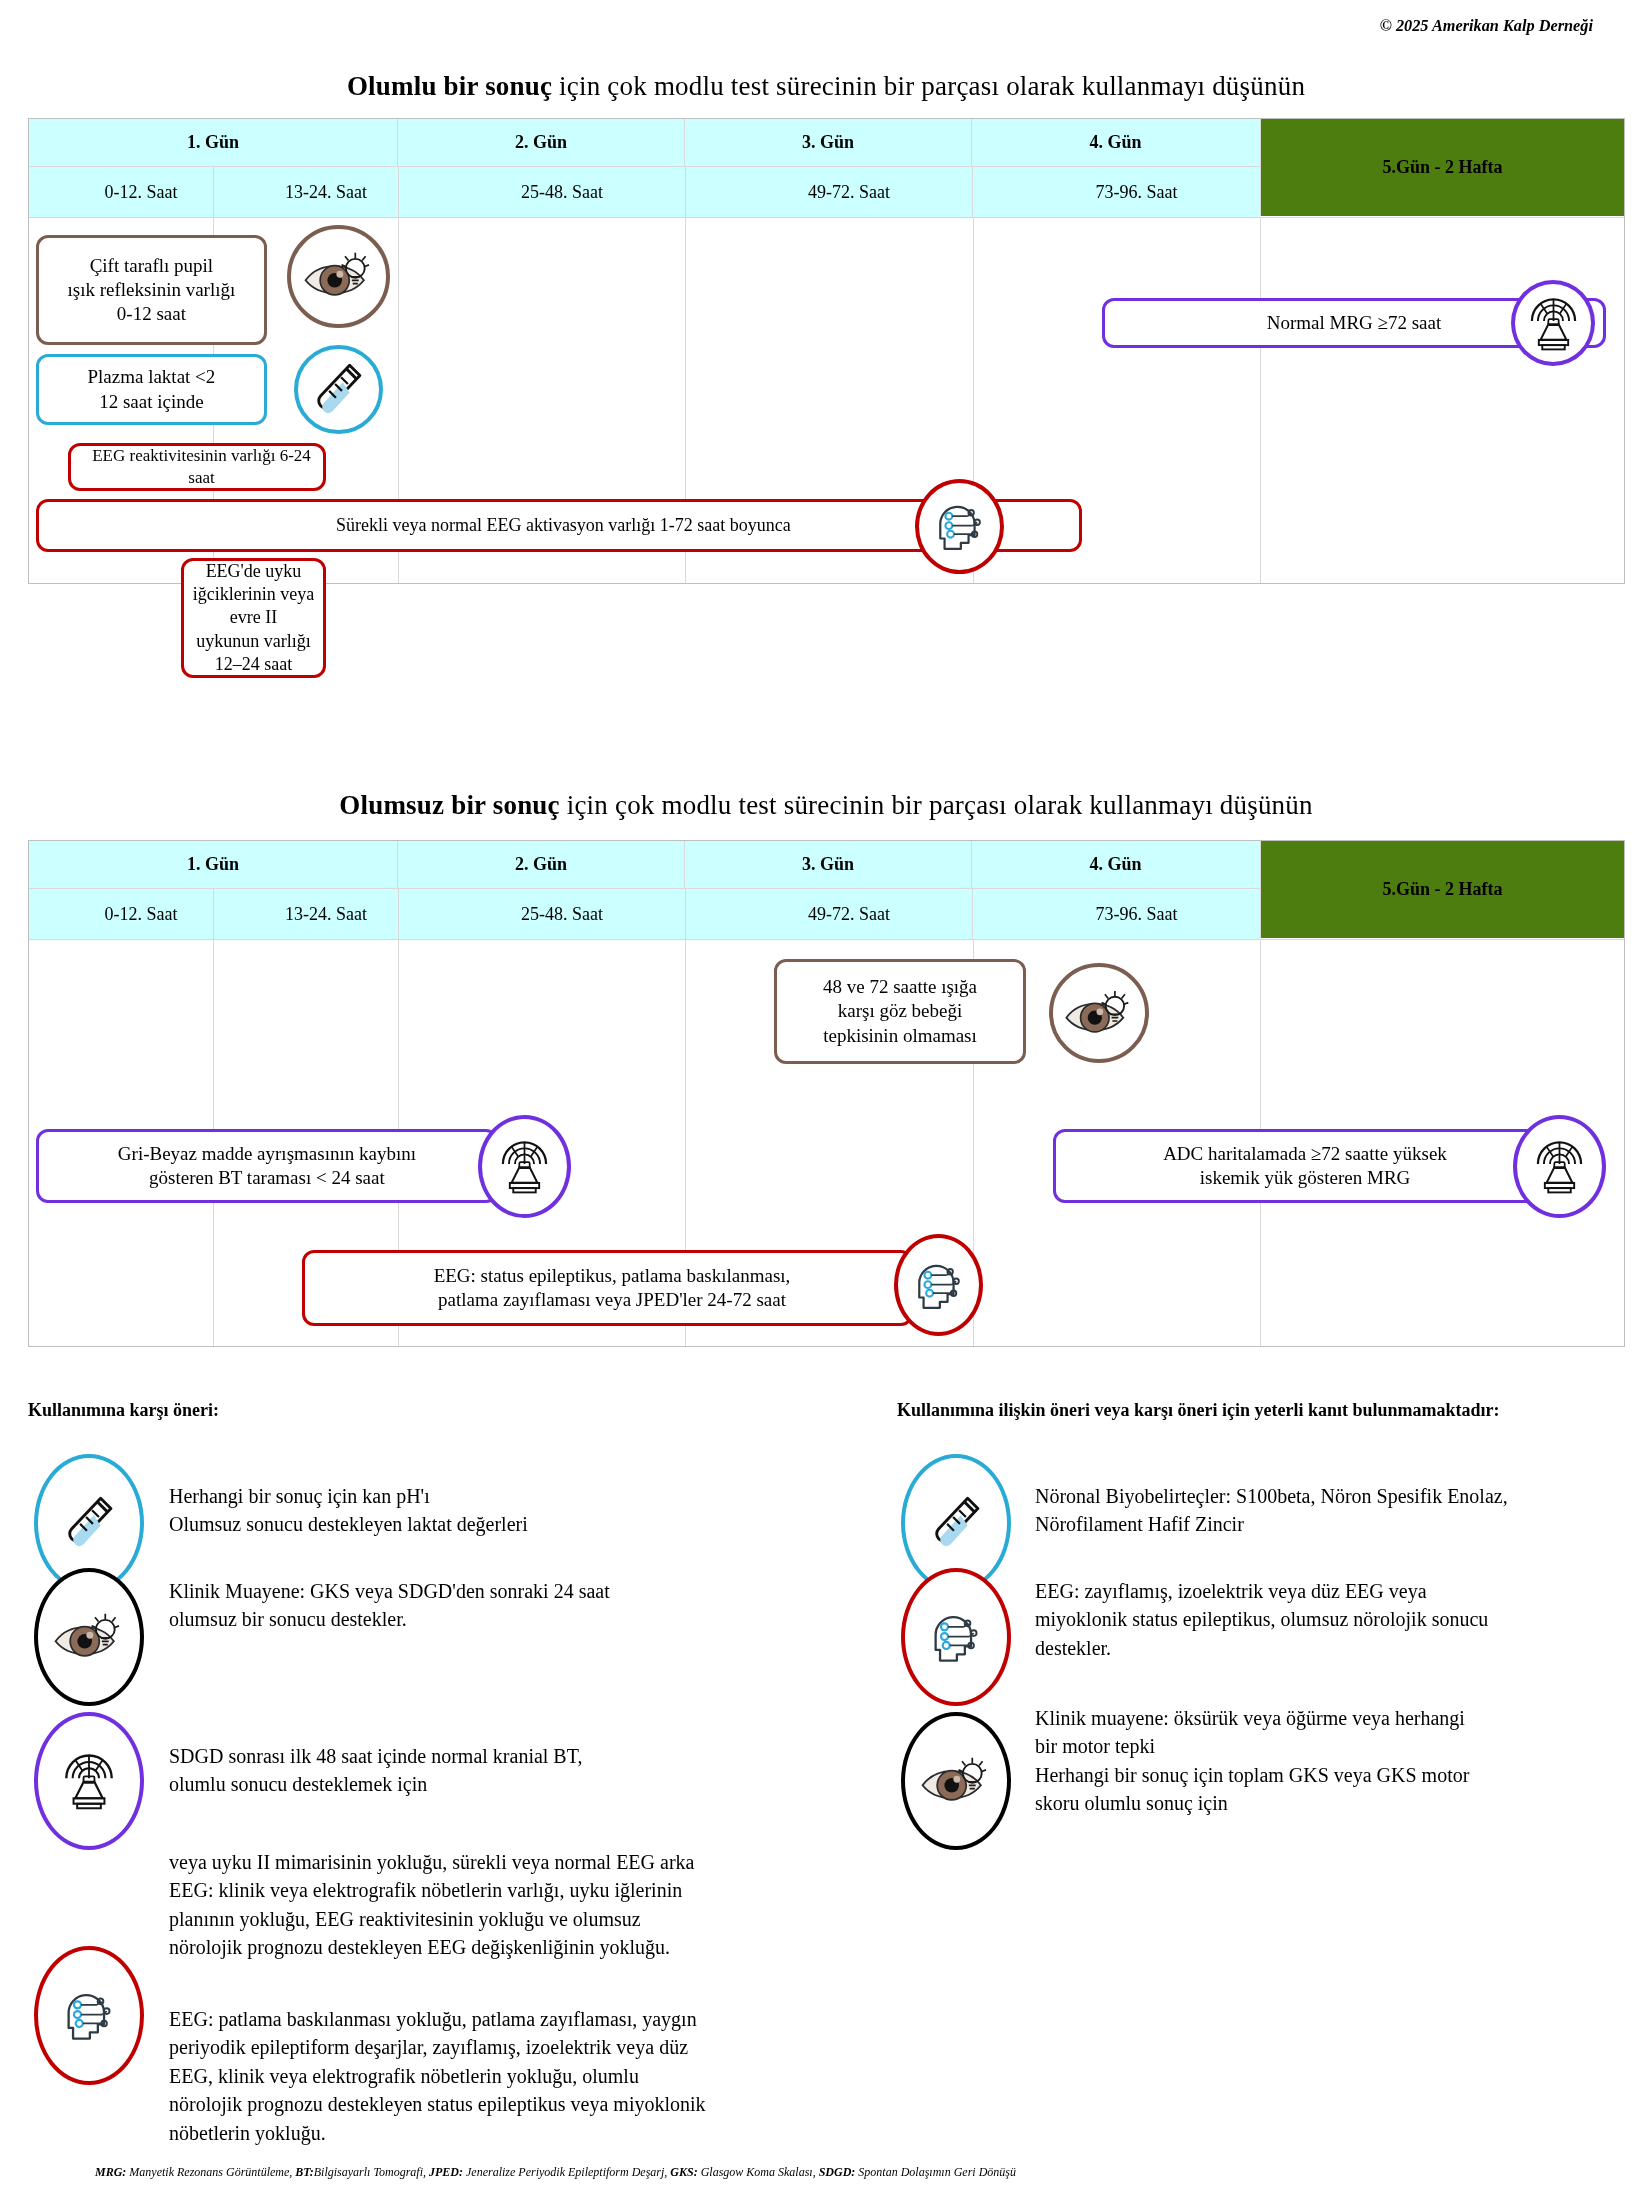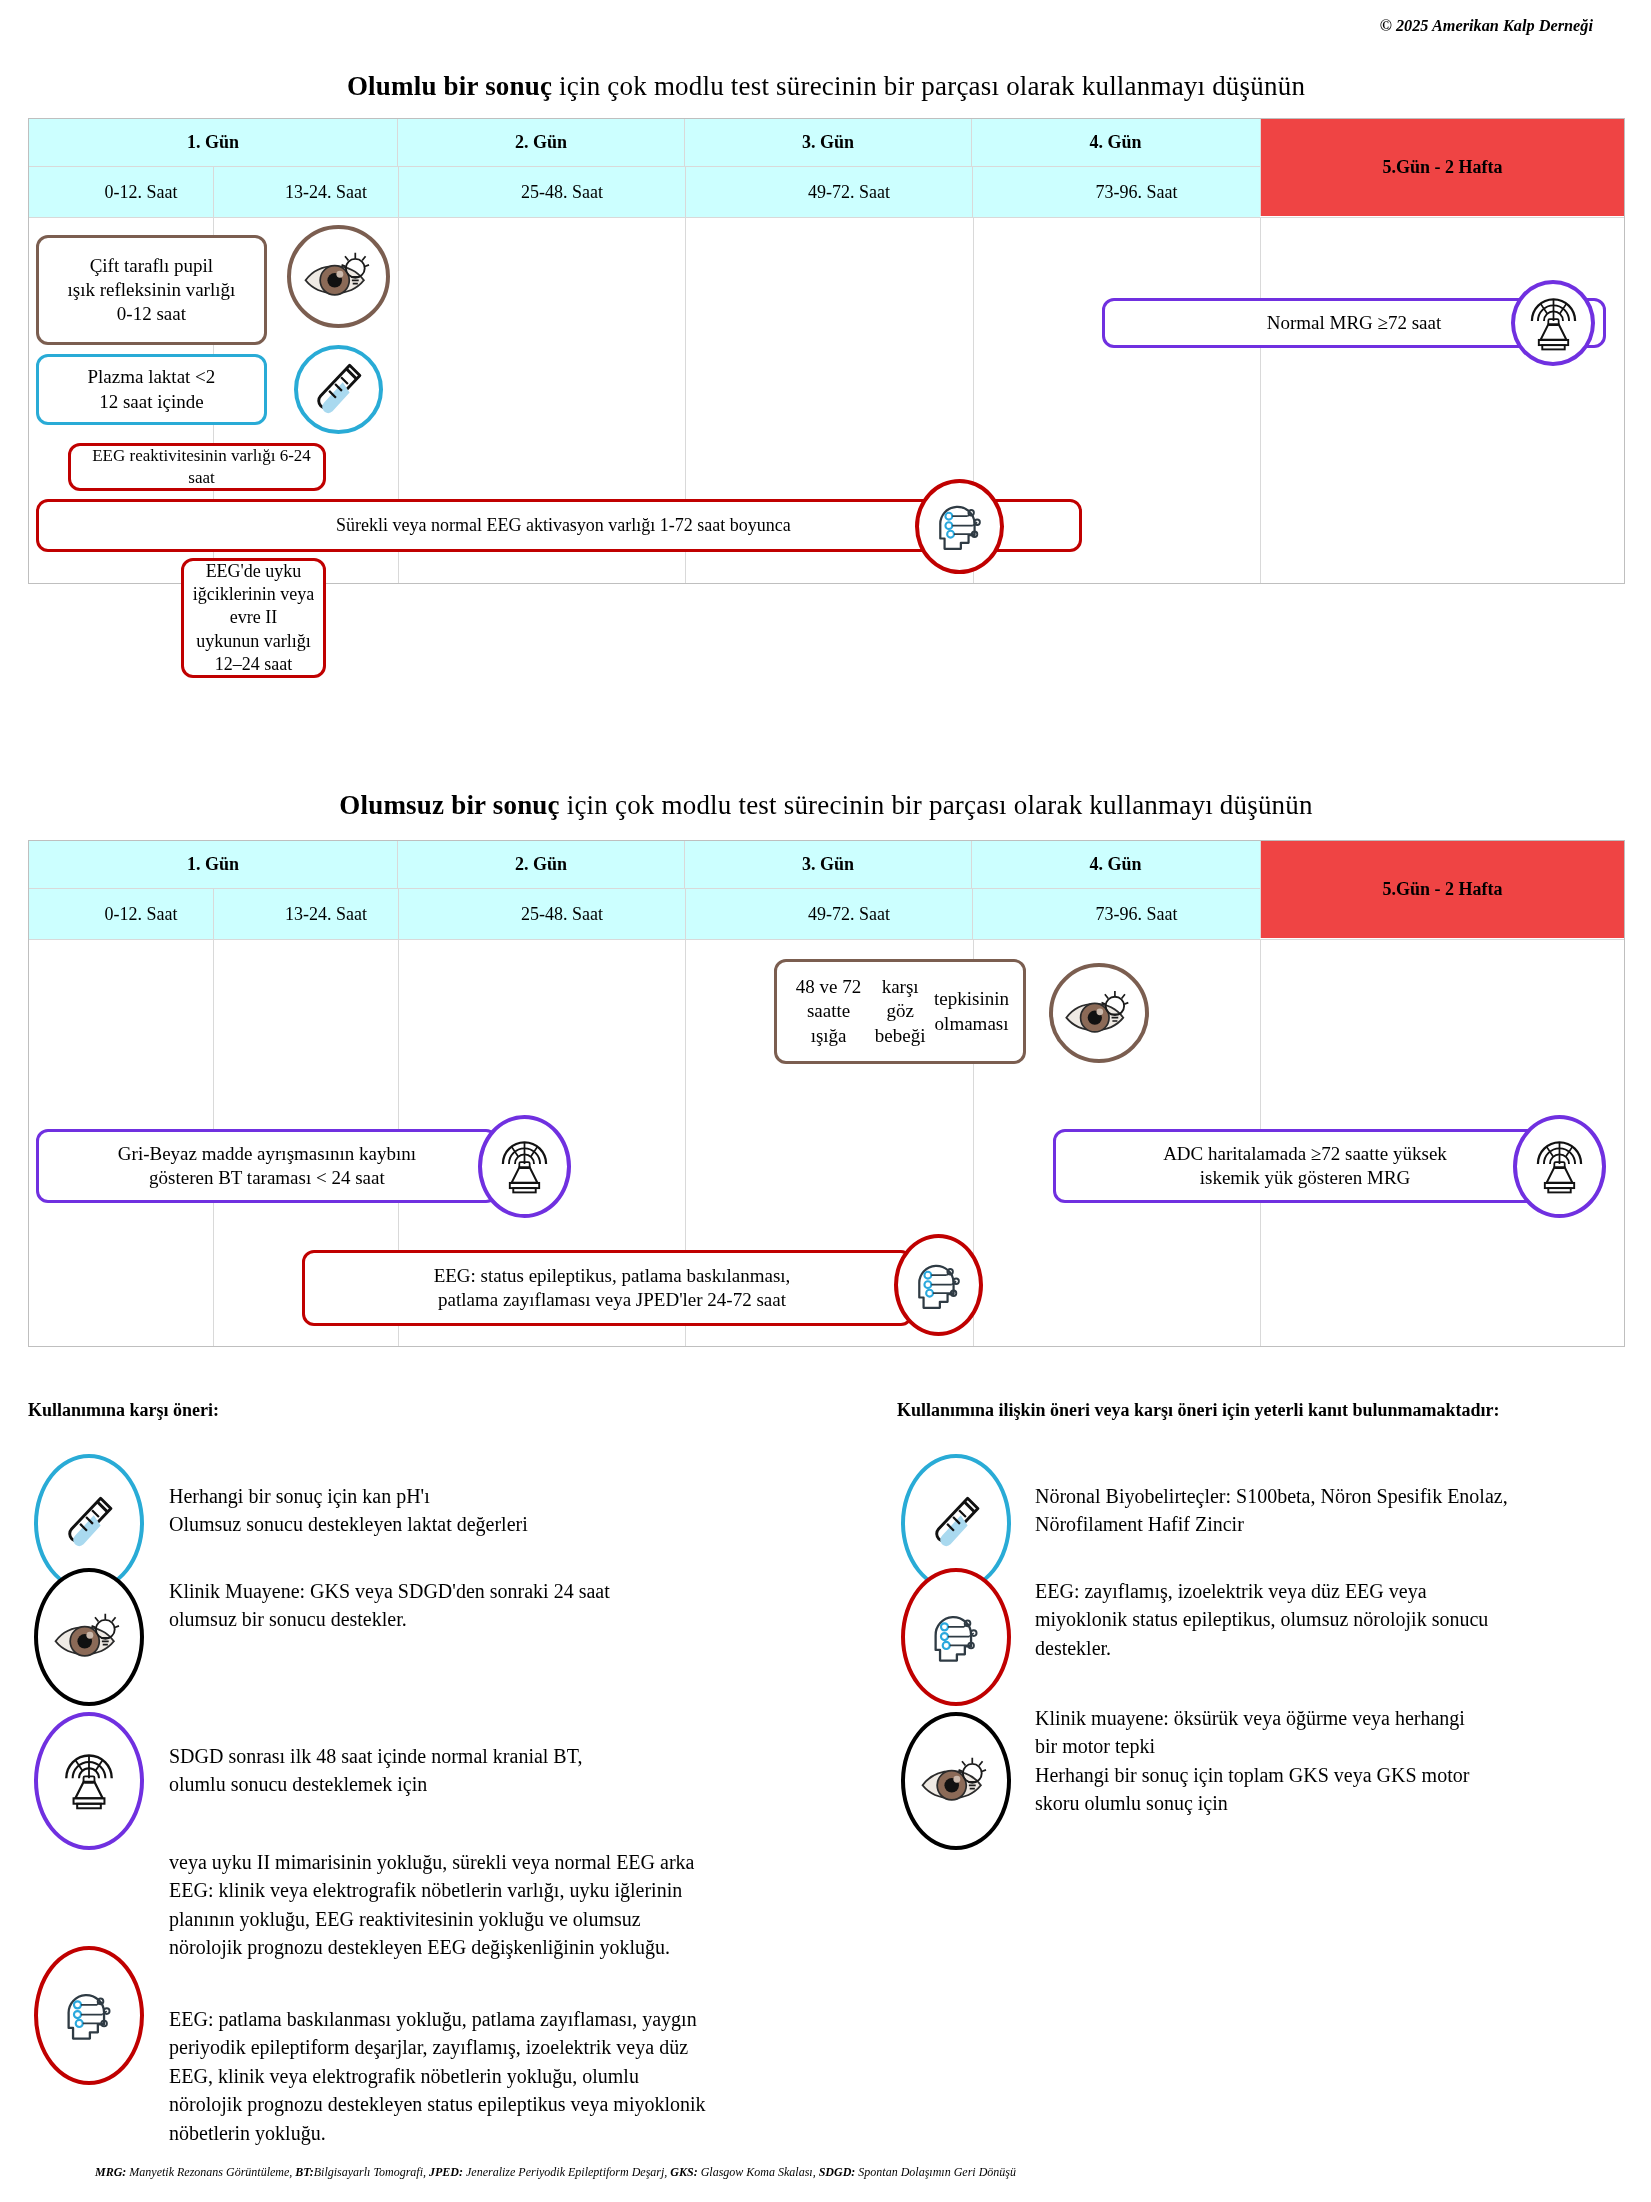--- a/index.html
+++ b/index.html
@@ -47,21 +47,21 @@
   .hdr-row1 .hdr-cell { height:47px; }
   .hdr-row2 .hdr-cell { height:50px; font-weight:normal; font-size:18px;padding-left:40px; }
   .hdr-cell.last { border-right:none; }
   .col-day1   { width:369px; }
   .col-h1     { width:185px; }
   .col-h2     { width:185px; }
   .col-day2   { width:287px; }
   .col-day3   { width:287px; }
   .col-day4   { width:287px; }
   .hdr-day5 {
-    width:366px; height:97px; background:#ef4444;
+    width:366px; height:97px; background:#4d7c0f;
     display:flex; align-items:center; justify-content:center;
     font-weight:bold; font-size:18px;
     font-family:"Liberation Serif", serif;
   }
   .hdr-wrap { display:flex; }
   .hdr-left { width:1231px; }
 
   .grid-body {
     position:relative; background:#ffffff;
   }
@@ -252,21 +252,21 @@
     <div class="hdr-day5" style="border-left:0.9px solid #d9d9d9;">5.Gün - 2 Hafta</div>
   </div>
 
   <div class="grid-body" style="height:407px; border-top:0.9px solid #d9d9d9;">
     <div class="vline" style="left:184px;"></div>
     <div class="vline" style="left:369px;"></div>
     <div class="vline" style="left:656px;"></div>
     <div class="vline" style="left:944px;"></div>
     <div class="vline" style="left:1231px;"></div>
 
-    <div class="box b-brown" style="left:745px; top:19px; width:252px; height:105px; ">
+    <div class="box b-brown" style="left:745px; top:19px; width:252px; height:105px; flex-direction:column;">
       <div>48 ve 72 saatte ışığa</div>
       <div>karşı göz bebeği</div>
       <div>tepkisinin olmaması</div>
     </div>
     <div class="icon-c ic-brown" style="left:1020px; top:23px; width:100px; height:100px;">
       <svg width="72" height="59" viewBox="0 0 86 70">
         <path d="M4 40 C20 18, 56 18, 72 40 C56 60, 20 60, 4 40 Z" fill="#efeae4" stroke="#2b2b2b" stroke-width="2.2"></path>
         <circle cx="38" cy="40" r="17" fill="#8b6a57" stroke="#2b2b2b" stroke-width="2"></circle>
         <circle cx="38" cy="40" r="8.5" fill="#111"></circle>
         <circle cx="44" cy="33" r="4" fill="#cbb9ac"></circle>

